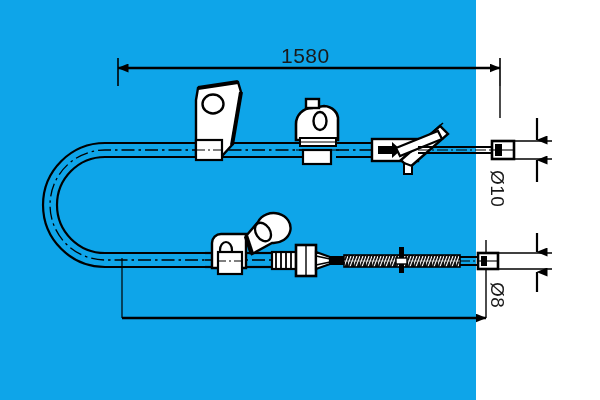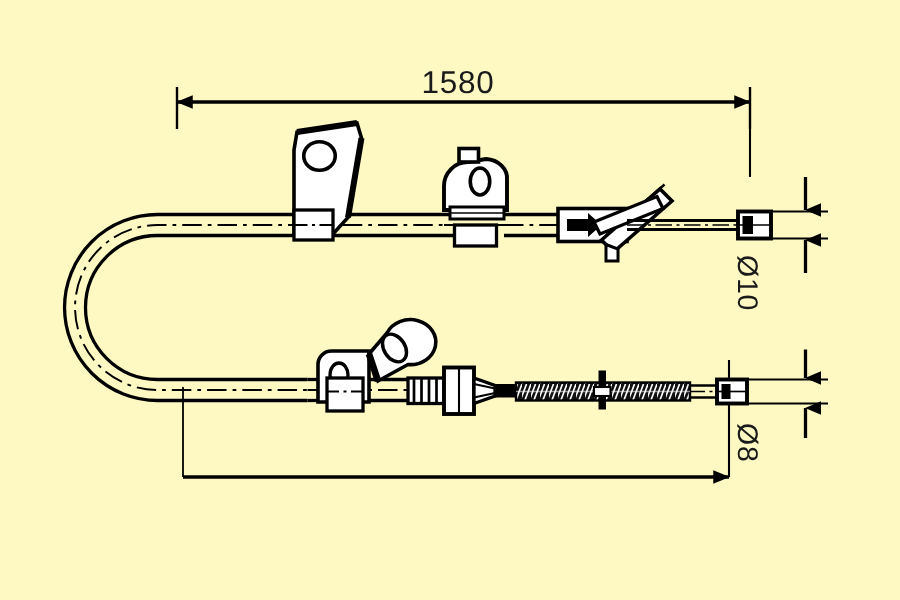--- a/index.html
+++ b/index.html
@@ -1,18 +1,18 @@
 <!DOCTYPE html>
 <html><head>
 <meta charset="utf-8">
 <style>
   html,body{margin:0;padding:0;background:#ffffff;}
   body{width:600px;height:400px;overflow:hidden;
        font-family:"Liberation Sans",sans-serif;color:#000;}
-  #stage{position:relative;width:600px;height:400px;background:#fef9c3;}
+  #stage{position:relative;width:476px;height:400px;background:#0ea5e9;}
   svg.draw{position:absolute;left:0;top:0;width:600px;height:400px;}
   .dimtext{
     position:absolute;font-family:"Liberation Sans",sans-serif;
     font-size:21px;letter-spacing:0.5px;color:#1a1a1a;white-space:nowrap;
   }
   #len-label{left:281px;top:44px;}
   #d10-label{left:508px;top:170px;transform-origin:0 0;transform:rotate(90deg);font-size:19px;}
   #d8-label{left:508px;top:282px;transform-origin:0 0;transform:rotate(90deg);font-size:19px;}
 </style>
 </head>

